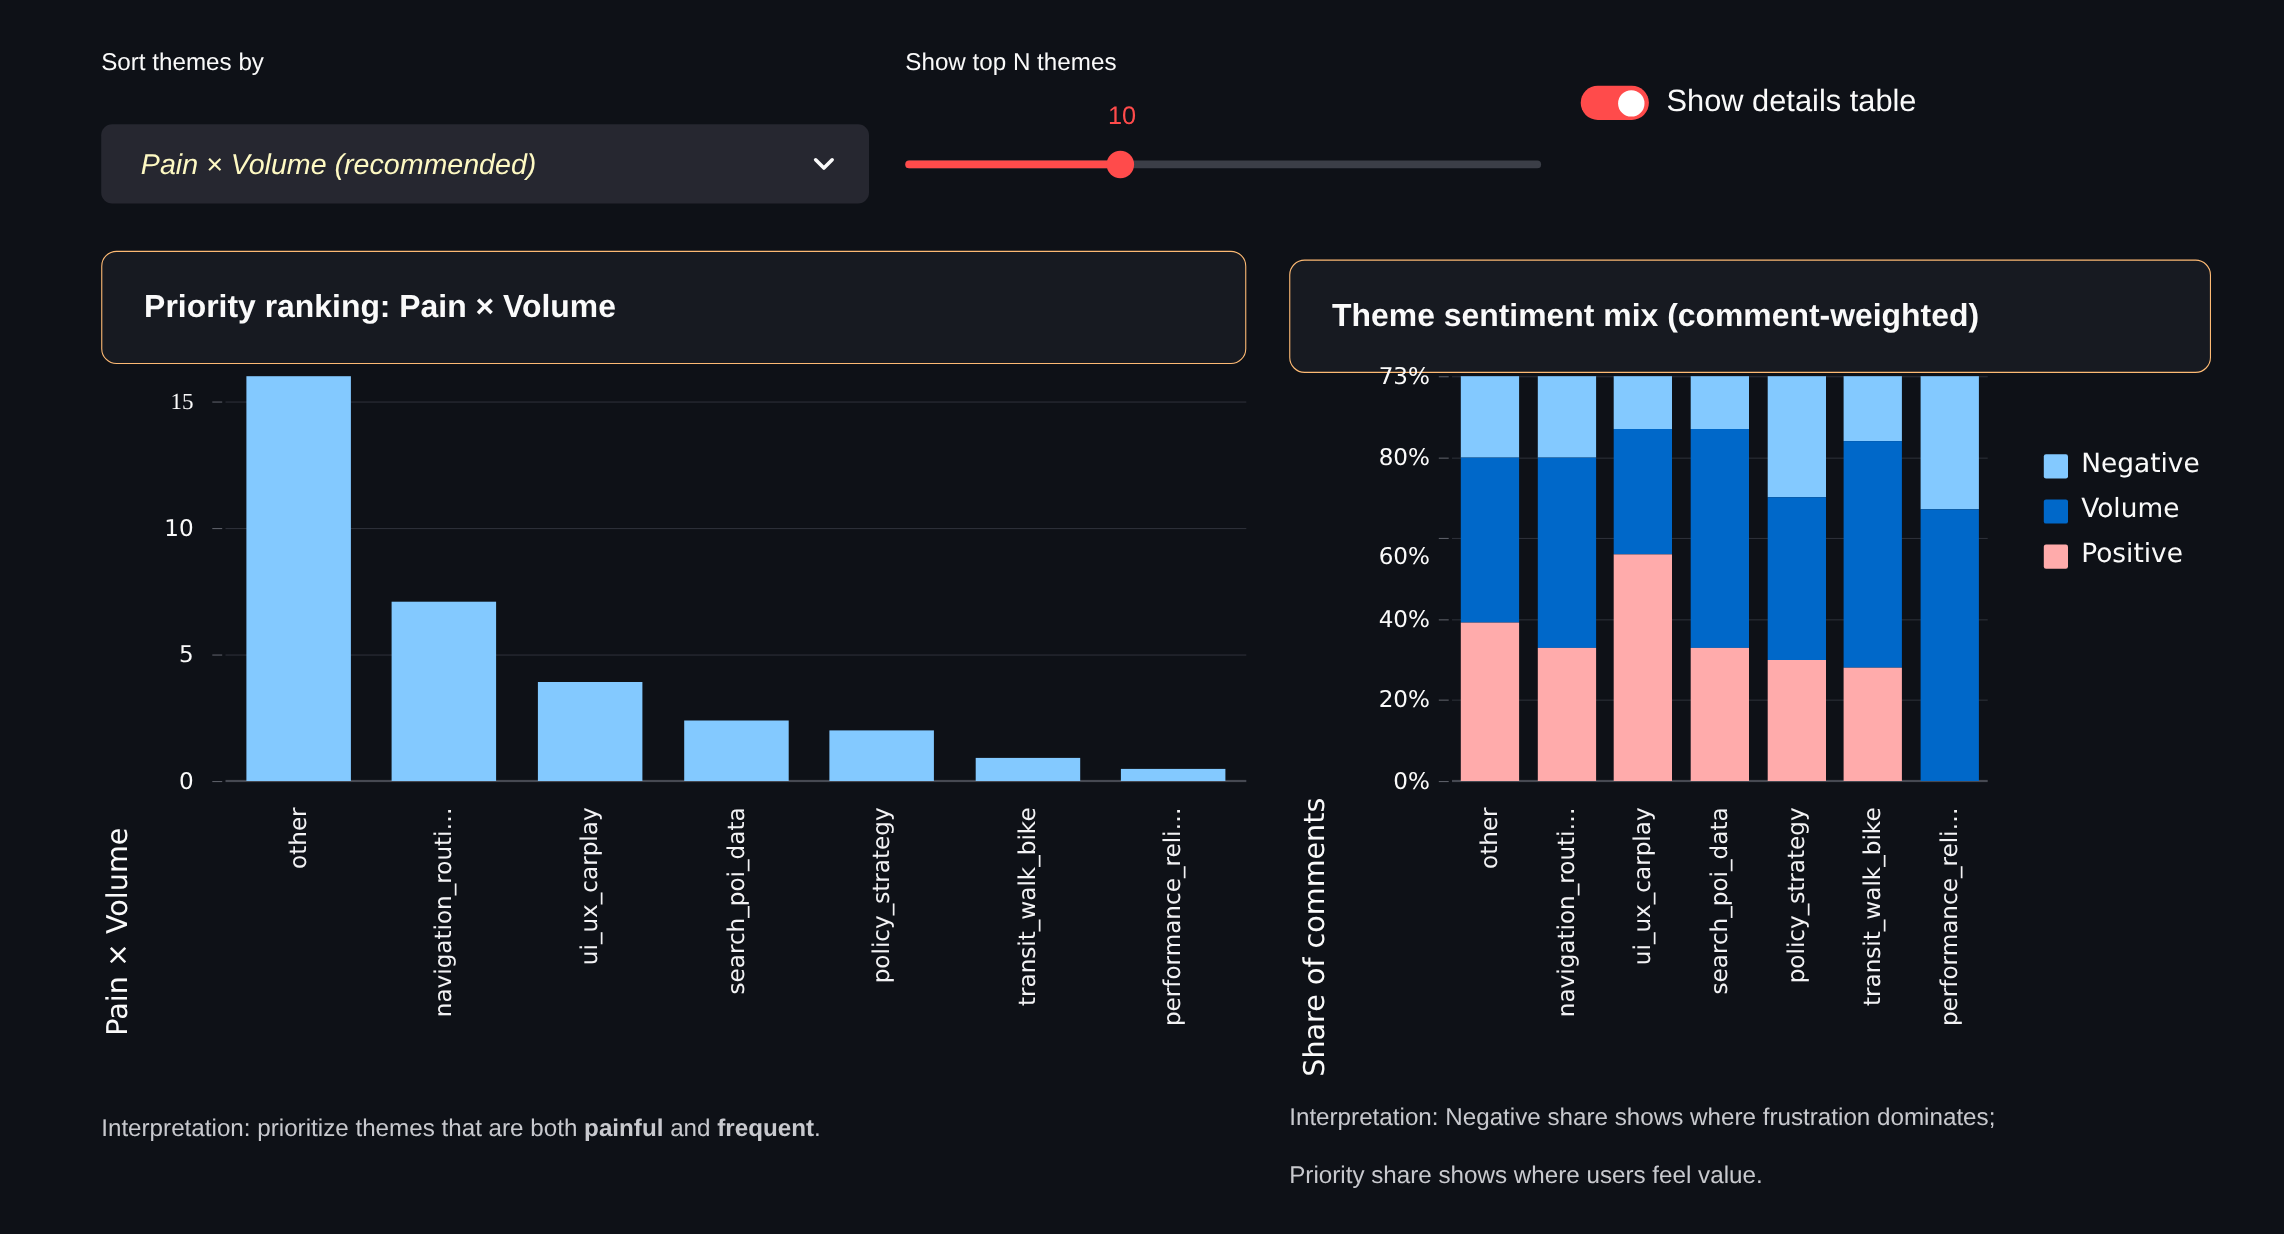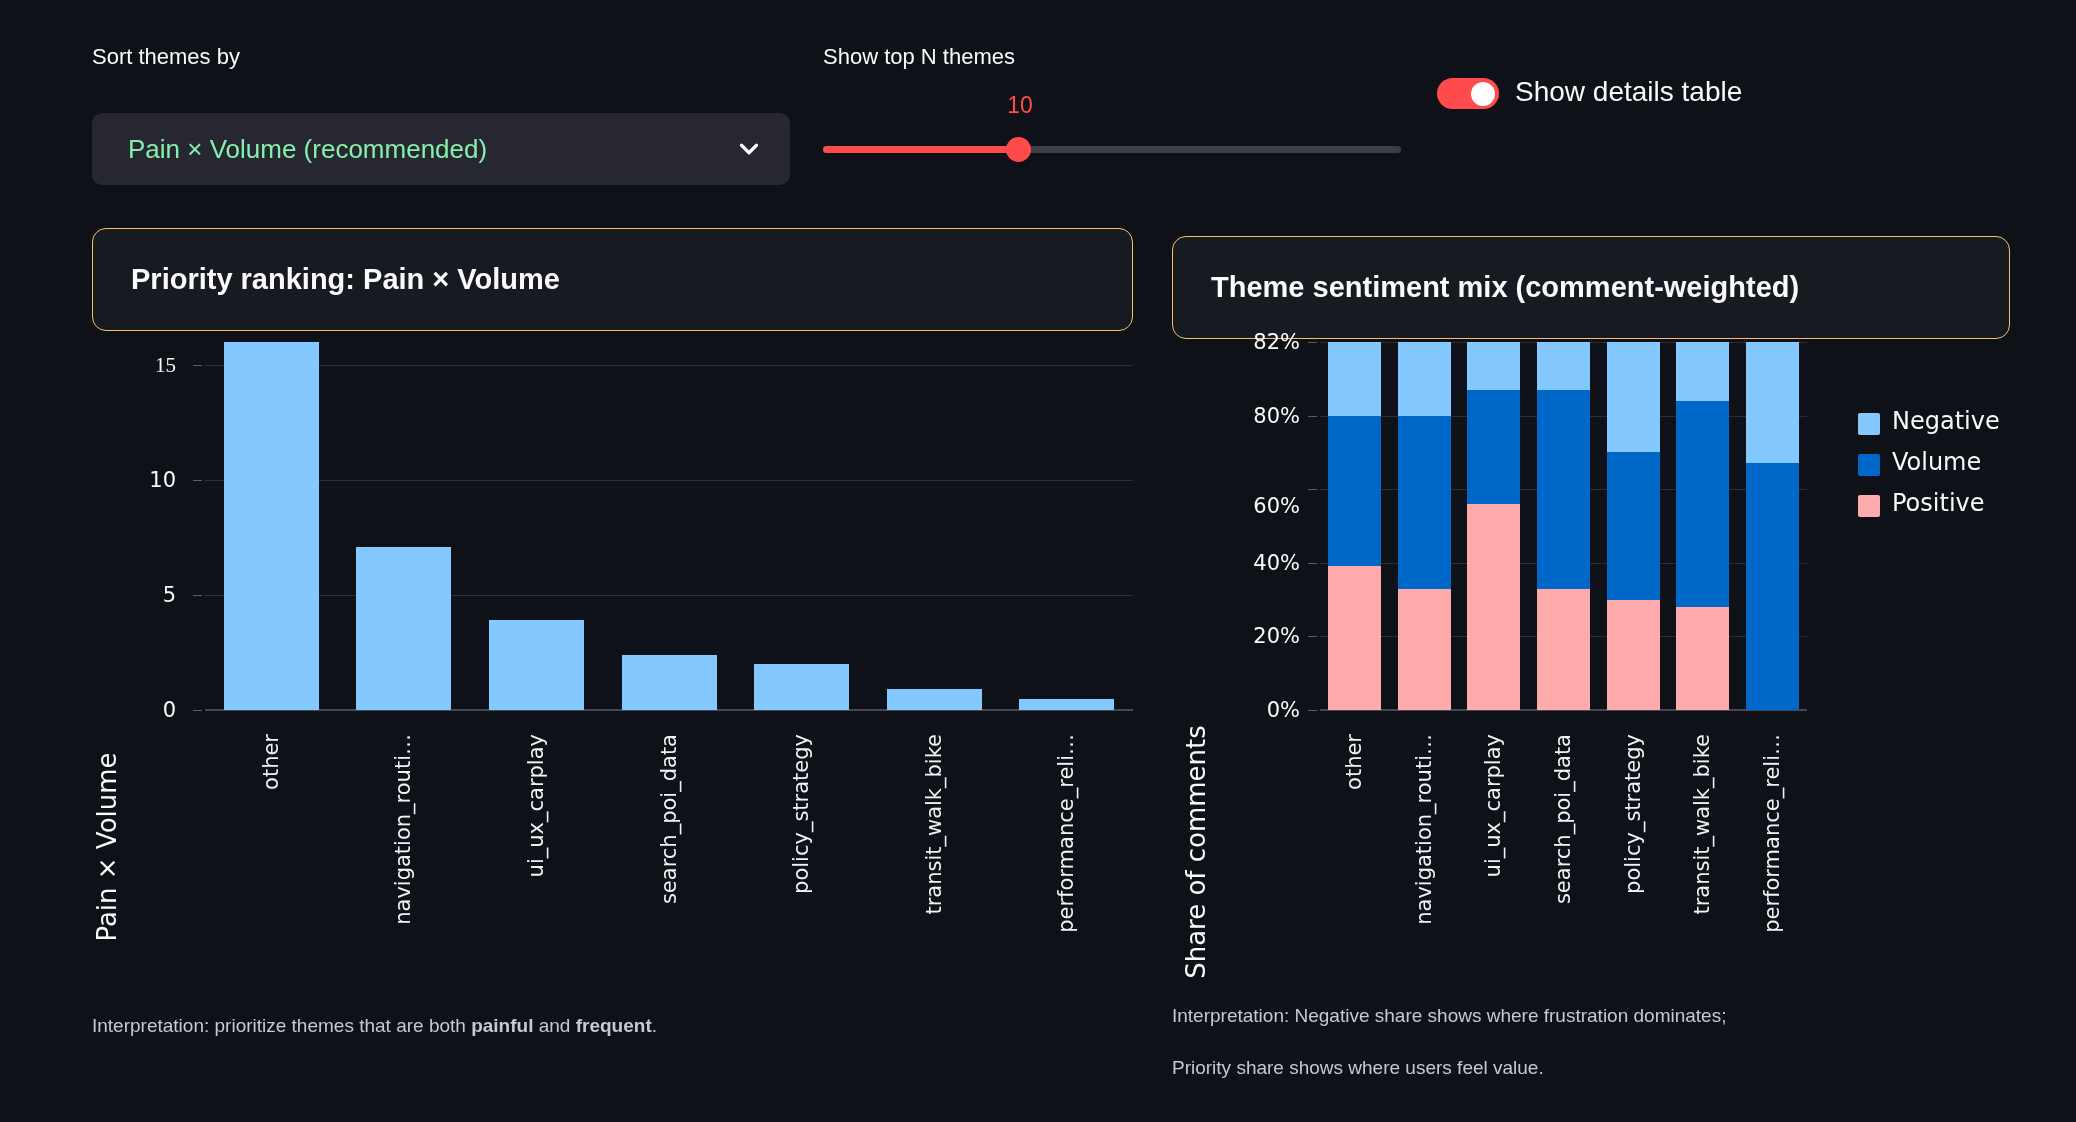--- a/index.html
+++ b/index.html
@@ -5,21 +5,21 @@
   html,body{margin:0;padding:0;background:#0e1117;}
   .page{position:relative;width:2076px;height:1122px;overflow:hidden;background:#0e1117;
         font-family:"Liberation Sans",sans-serif;color:#fafafa;}
   .abs{position:absolute;}
 
   
   .widget-label{font-size:22px;color:#fafafa;}
   .select{left:92px;top:113px;width:698px;height:72px;background:#262730;border-radius:10px;
           display:flex;align-items:center;justify-content:space-between;padding:0 26px 0 36px;
           box-sizing:border-box;cursor:pointer;}
-  .select-value{font-size:26px;color:#86efac;}
+  .select-value{font-size:26px;color:#fef9c3;font-style:italic;}
   .chevron{width:30px;height:30px;flex:0 0 auto;}
   .slider-value{left:985px;top:92px;width:70px;text-align:center;font-size:23px;color:#ff4b4b;}
   .slider-track{left:823px;top:146px;width:578px;height:7px;background:#3b3e47;border-radius:4px;cursor:pointer;}
   .slider-fill{position:absolute;left:0;top:0;height:7px;width:196px;background:#ff4b4b;border-radius:4px;}
   .slider-thumb{position:absolute;left:1006px;top:137px;width:25px;height:25px;border-radius:50%;
                 background:#ff4b4b;cursor:grab;}
   .toggle{left:1437px;top:78px;width:62px;height:31px;border-radius:16px;background:#ff4b4b;cursor:pointer;}
   .toggle-knob{position:absolute;right:4px;top:3.5px;width:24px;height:24px;border-radius:50%;background:#ffffff;}
   .toggle-label{left:1515px;top:76px;font-size:28px;color:#fafafa;}
 
@@ -46,21 +46,21 @@
   .xslot{flex:1 1 0;display:flex;justify-content:center;align-items:flex-start;}
   .xlab{writing-mode:vertical-rl;transform:rotate(180deg);font-size:21px;color:#f2f2f4;line-height:1;}
 
   
   .legend{position:absolute;left:686px;top:52px;}
   .legend-row{display:flex;align-items:flex-end;margin-bottom:11px;margin-top:13px;}
   .legend-swatch{width:22px;height:22px;border-radius:2px;margin-right:12px;flex:0 0 auto;}
   .legend-text{font-size:24px;color:#fafafa;font-family:"DejaVu Sans",sans-serif;}
 
   
-  .interp{font-size:19px;line-height:52px;color:#c8c9ce;}
+  .interp{font-size:22px;line-height:52px;color:#c8c9ce;}
   .interp b{color:#c8c9ce;}
 </style>
 </head>
 <body>
 
 <div class="page">
 
   <div class="abs widget-label" style="left:92px;top:44px;">Sort themes by</div>
   <div class="abs select">
     <span class="select-value">Pain × Volume (recommended)</span>
@@ -232,21 +232,21 @@
   <div class="ytick-label" style="left: 38px; width: 90px; top: 368px;">0%</div>
       <div class="ytick-mark" style="left: 136px; top: 368px;"></div>
       <div class="ytick-label" style="left: 38px; width: 90px; top: 294.4px;">20%</div>
       <div class="ytick-mark" style="left: 136px; top: 294.4px;"></div>
       <div class="ytick-label" style="left: 38px; width: 90px; top: 220.8px;">40%</div>
       <div class="ytick-mark" style="left: 136px; top: 220.8px;"></div>
       <div class="ytick-label" style="left: 38px; width: 90px; top: 164px;">60%</div>
       <div class="ytick-mark" style="left: 136px; top: 147.2px;"></div>
       <div class="ytick-label" style="left: 38px; width: 90px; top: 73.6px;">80%</div>
       <div class="ytick-mark" style="left: 136px; top: 73.6px;"></div>
-      <div class="ytick-label" style="left: 38px; width: 90px; top: 0px;">82%</div>
+      <div class="ytick-label" style="left: 38px; width: 90px; top: 0px;">73%</div>
       <div class="ytick-mark" style="left: 136px; top: 0px;"></div>
       <div class="xlabels" style="left: 148px; top: 392px; width: 487px;">
         <div class="xslot">
           <span class="xlab">other</span>
         </div>
         <div class="xslot">
           <span class="xlab">navigation_routi…</span>
         </div>
         <div class="xslot">
           <span class="xlab">ui_ux_carplay</span>

